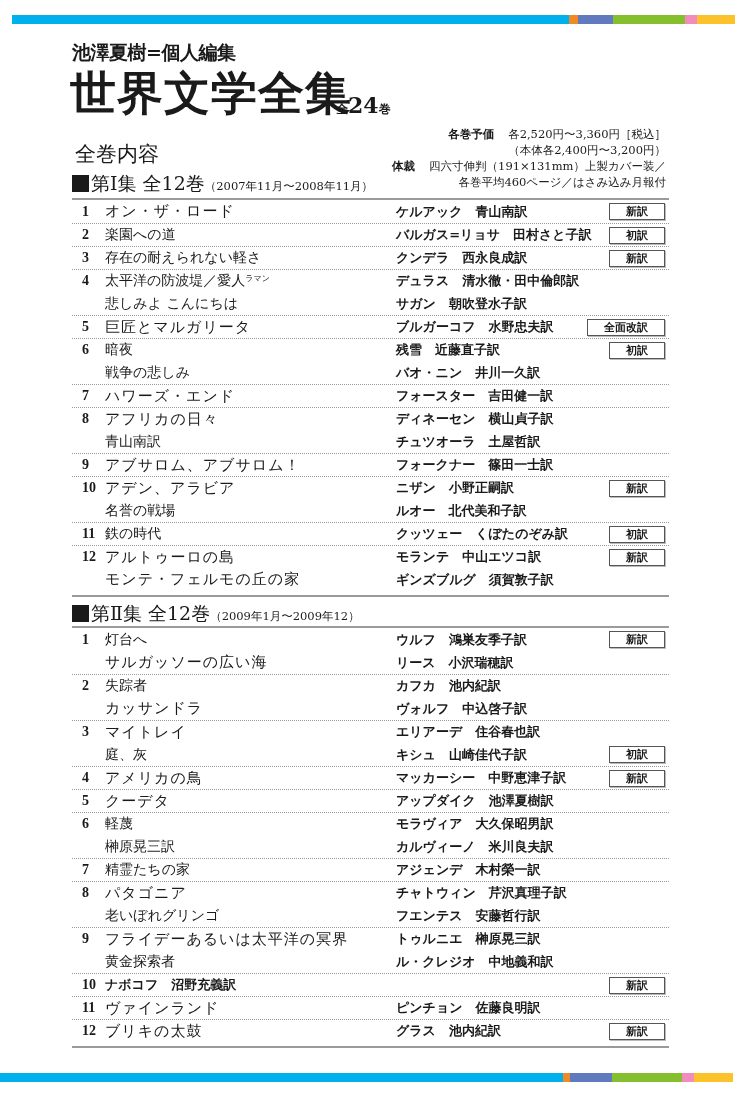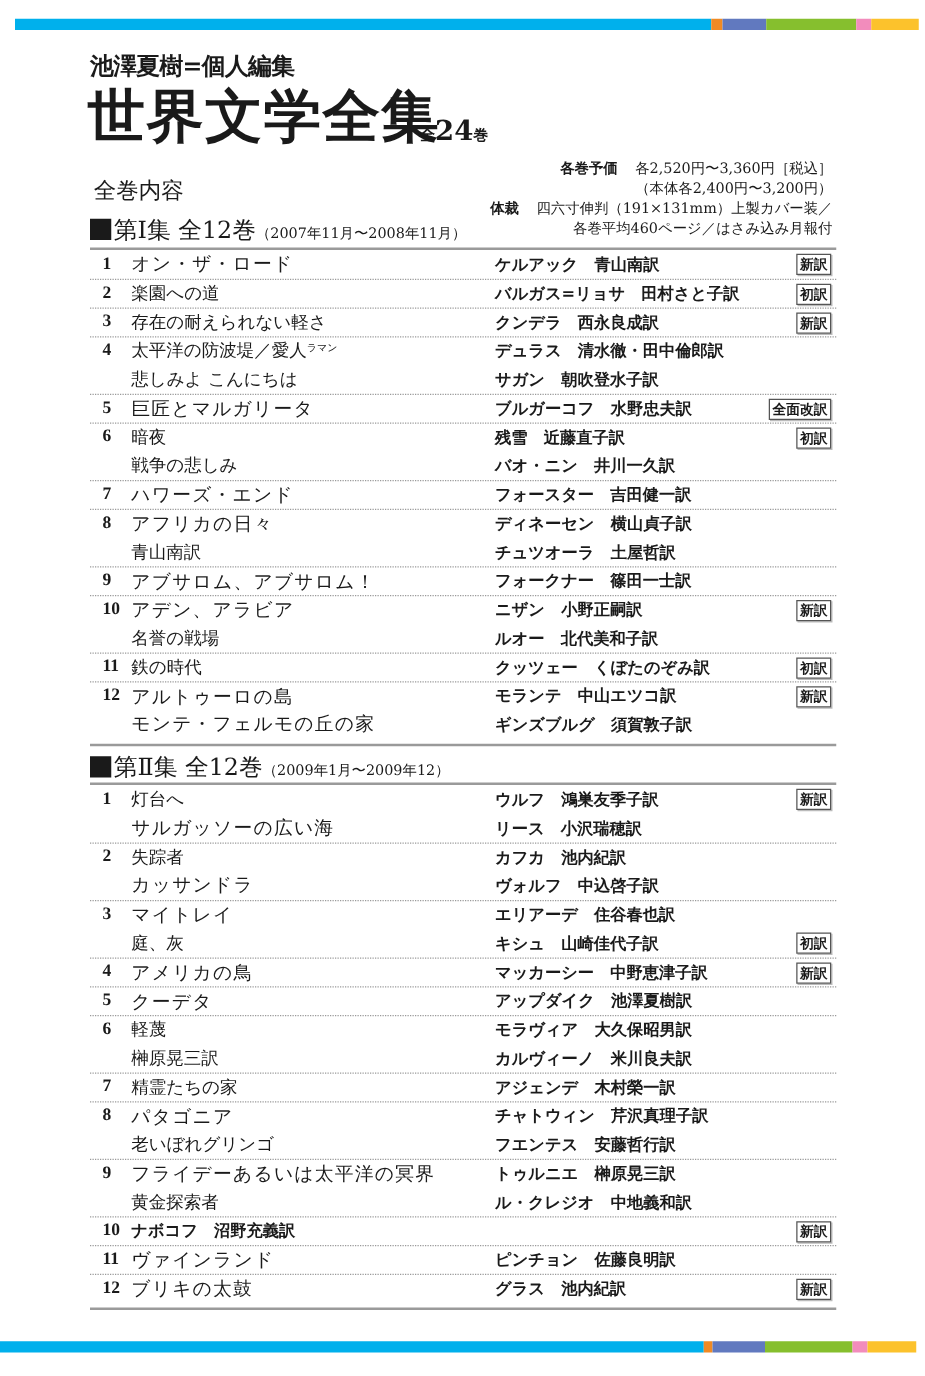--- a/index.html
+++ b/index.html
@@ -9,40 +9,40 @@
     .stripe { position: absolute; height: 9px; display: flex; }
     .stripe > span { display: block; height: 100%; }
     .stripe.top { top: 15px; left: 12px; width: 723px; }
     .stripe.bottom { top: 1073px; left: 0; width: 734px; }
 
     .subtitle { position: absolute; left: 72px; top: 40px; font-size: 19px; font-weight: bold; letter-spacing: -0.5px; }
     .title { position: absolute; left: 70px; top: 70px; font-size: 46px; font-weight: bold; letter-spacing: 1px; line-height: 1; }
     .title-count { position: absolute; left: 336px; top: 92px; font-size: 22px; font-weight: bold; }
     .title-count .small { font-size: 12px; }
 
-    .contents-label { position: absolute; left: 75px; top: 140px; font-size: 18px; text-align: right; }
+    .contents-label { position: absolute; left: 75px; top: 140px; font-size: 21px; text-align: right; }
 
     .price-block { position: absolute; top: 126px; right: 74px; font-size: 11.5px; line-height: 16px; text-align: right; }
     .price-block .lbl { font-family: "DejaVu Sans", "Liberation Sans", sans-serif; font-weight: bold; margin-right: 14px; }
     .price-block .line { white-space: nowrap; }
 
     .section-title { position: absolute; left: 72px; font-size: 19px; white-space: nowrap; }
     .section-title .sq { display: inline-block; width: 17px; height: 17px; background: #1a1a1a; vertical-align: -2px; margin-right: 2px; }
     .section-title .period { font-size: 11.5px; }
 
     .table { position: absolute; left: 72px; width: 597px; }
     .table .rule-thick { height: 0; border-top: 2px solid #9a9a9a; }
     .row { display: flex; align-items: center; height: 23px; position: relative; }
     .row.sep { border-top: 1px dotted #9a9a9a; }
     .num { width: 33px; padding-left: 10px; font-size: 14px; font-weight: bold; font-family: "Liberation Serif", serif; }
     .work { width: 291px; font-size: 14px; white-space: nowrap; }
     .work.kana { font-size: 15px; letter-spacing: 1px; }
     .work .ruby { font-size: 8px; vertical-align: 4px; letter-spacing: 0; text-align: right; }
     .trans { flex: 1; font-size: 13px; font-weight: bold; font-family: "DejaVu Sans", "Liberation Sans", sans-serif; white-space: nowrap; }
-    .badge { position: absolute; right: 4px; top: 3px; font-size: 11px; font-weight: bold; font-family: "DejaVu Sans", "Liberation Sans", sans-serif; border: 1px solid #555; box-shadow: 1px 1px 0 #bbb; padding: 1px 2px; line-height: 13px; background: #fff; }
+    .badge { position: absolute; right: 4px; top: 3px; font-size: 11px; font-weight: bold; font-family: "DejaVu Sans", "Liberation Sans", sans-serif; border: 1px solid #555; box-shadow: 1px 1px 0 #bbb; padding: 1px 16px; line-height: 13px; background: #fff; }
   </style>
 </head>
 <body>
 
 <div class="stripe top">
   <span style="width:557px;background:#00b0ec"></span>
   <span style="width:9px;background:#f08a24"></span>
   <span style="width:35px;background:#6179bf"></span>
   <span style="width:72px;background:#86bf2e"></span>
   <span style="width:12px;background:#f28cbc"></span>

